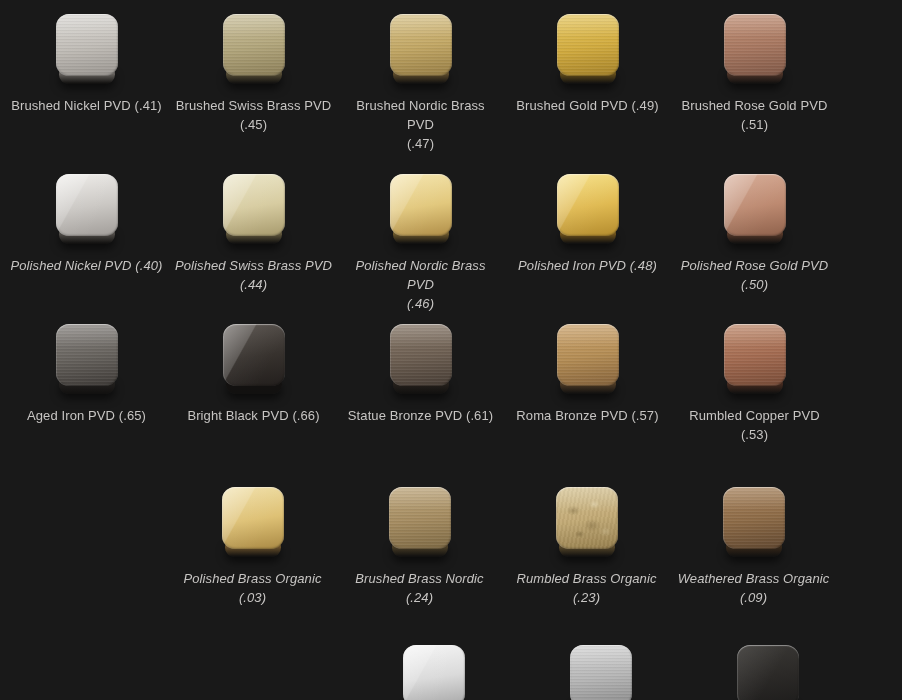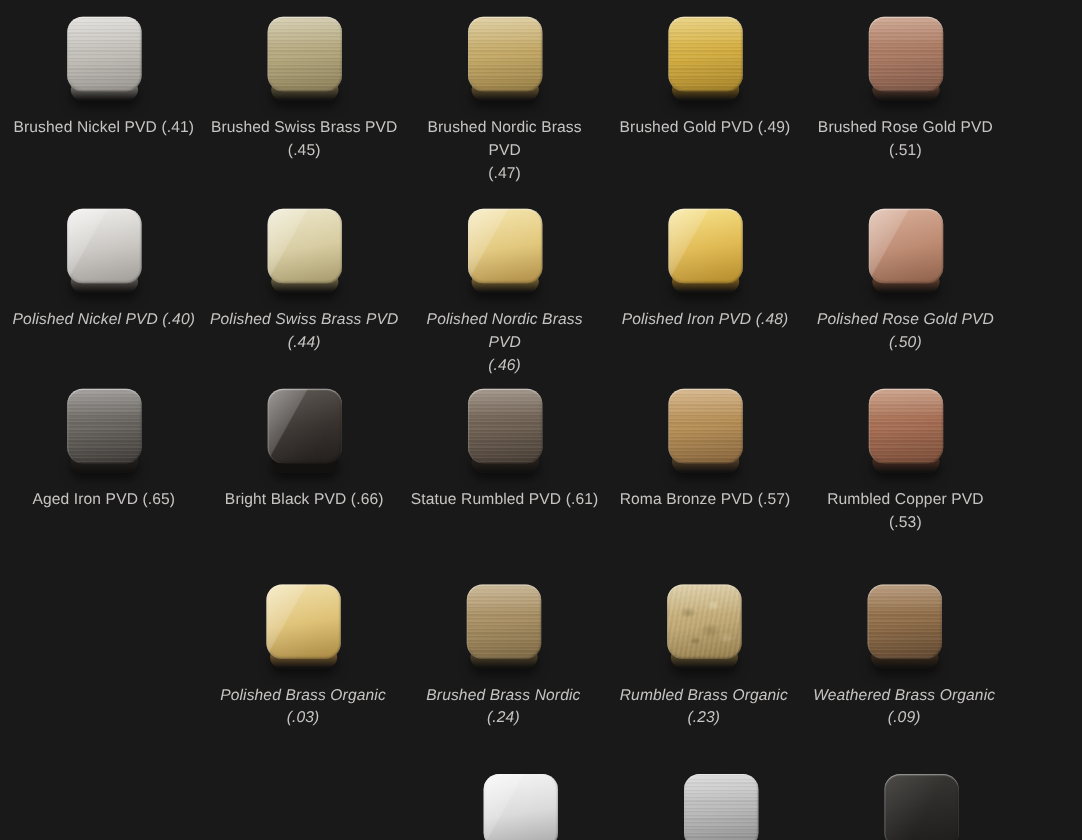--- a/index.html
+++ b/index.html
@@ -190,21 +190,21 @@
     <div class="label">
           <span>Bright Black PVD (.66)</span>
         </div>
   </div>
       <div class="cell">
     <div class="swatch">
       <div class="lip" style="background-image: linear-gradient(rgb(39, 33, 28) 30%, rgb(18, 17, 16) 95%);"></div>
       <div class="face brushed" style="background-image: linear-gradient(172deg, rgb(138, 123, 108) 0%, rgb(109, 95, 82) 52%, rgb(71, 61, 53) 100%);"></div>
     </div>
     <div class="label">
-          <span>Statue Rumbled PVD (.61)</span>
+          <span>Statue Bronze PVD (.61)</span>
         </div>
   </div>
       <div class="cell">
     <div class="swatch">
       <div class="lip" style="background-image: linear-gradient(rgb(84, 63, 39) 30%, rgb(18, 17, 16) 95%);"></div>
       <div class="face brushed" style="background-image: linear-gradient(172deg, rgb(205, 166, 113) 0%, rgb(180, 141, 85) 52%, rgb(133, 99, 60) 100%);"></div>
     </div>
     <div class="label">
           <span>Roma Bronze PVD (.57)</span>
         </div>

